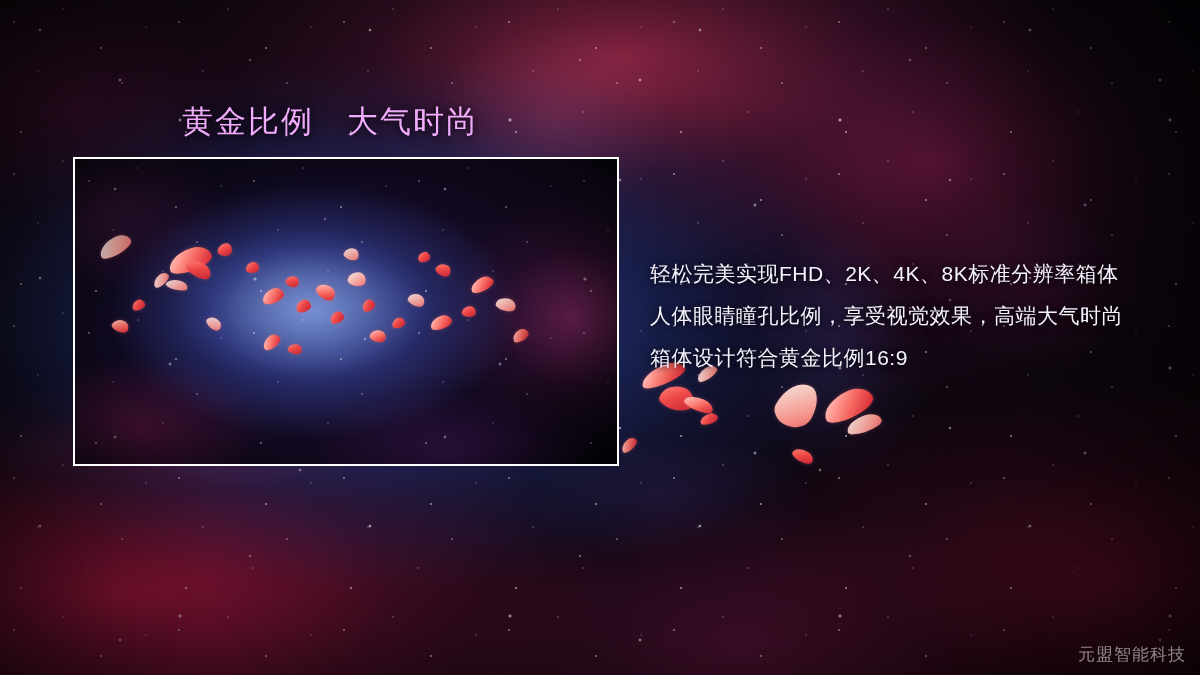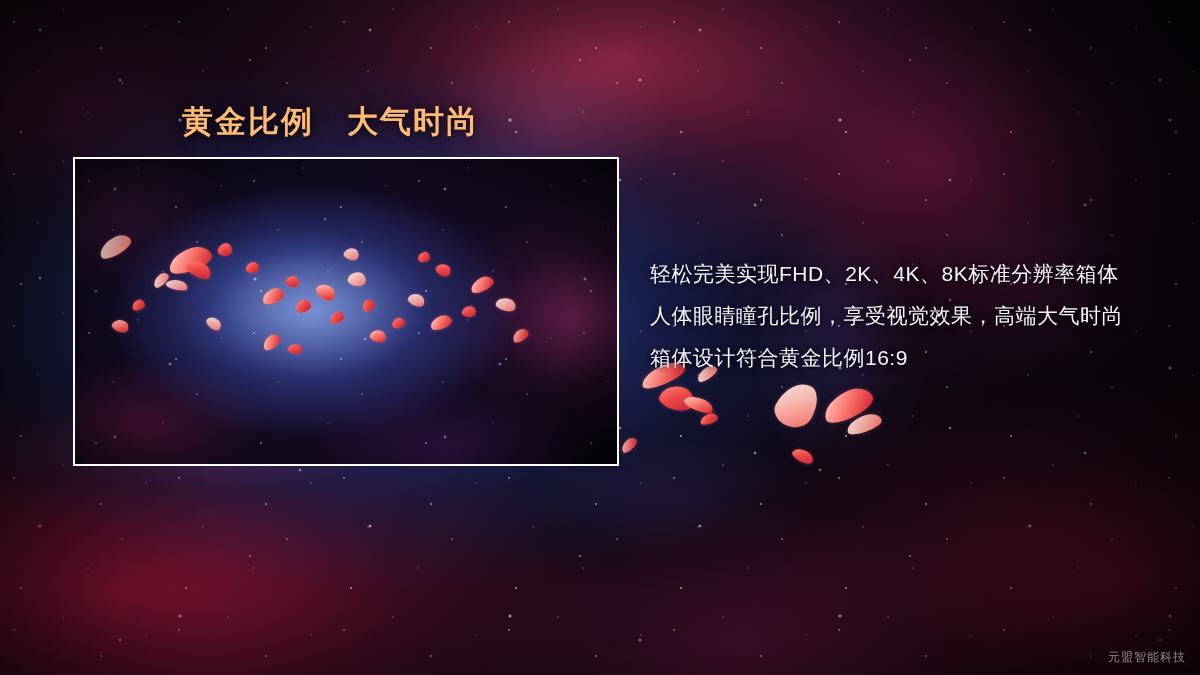--- a/index.html
+++ b/index.html
@@ -122,41 +122,41 @@
   .petal.pale {
     background:linear-gradient(135deg, #fff0ec 0%, #ffc9c0 35%, #ff9a90 70%, #ef6a66 100%);
   }
   .petal.deep {
     background:linear-gradient(140deg, #ff8f86 0%, #ef4a48 45%, #c01f33 100%);
   }
 
   
   #title {
     position:absolute;
-    color:#fdba74;
+    color:#f0abfc;
     font-size:31px;
     letter-spacing:2px;
-    font-weight:700;
+    font-weight:400;
     white-space:pre;
     text-shadow:0 1px 6px rgba(0,0,0,0.65), 0 0 18px rgba(0,0,0,0.40);
   }
   #body-text {
     position:absolute;
     color:#f6f4ff;
     font-size:21px;
     line-height:42px;
     letter-spacing:0.5px;
     white-space:pre;
     text-shadow:0 1px 5px rgba(0,0,0,0.70), 0 0 14px rgba(0,0,0,0.45);
   }
   #watermark {
     position:absolute;
     right:14px; bottom:9px;
     color:rgba(216,212,216,0.62);
-    font-size:12px;
+    font-size:17px;
     letter-spacing:1px;
     white-space:pre;
     margin-top:28px;
   }
 </style>
 </head>
 <body>
 
 <div id="slide">
 

